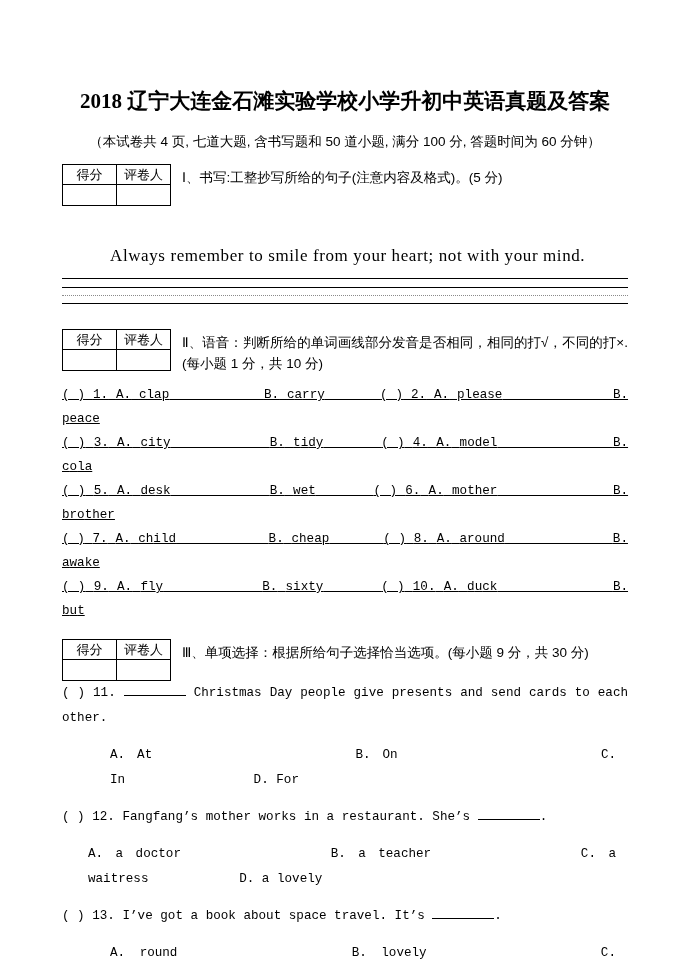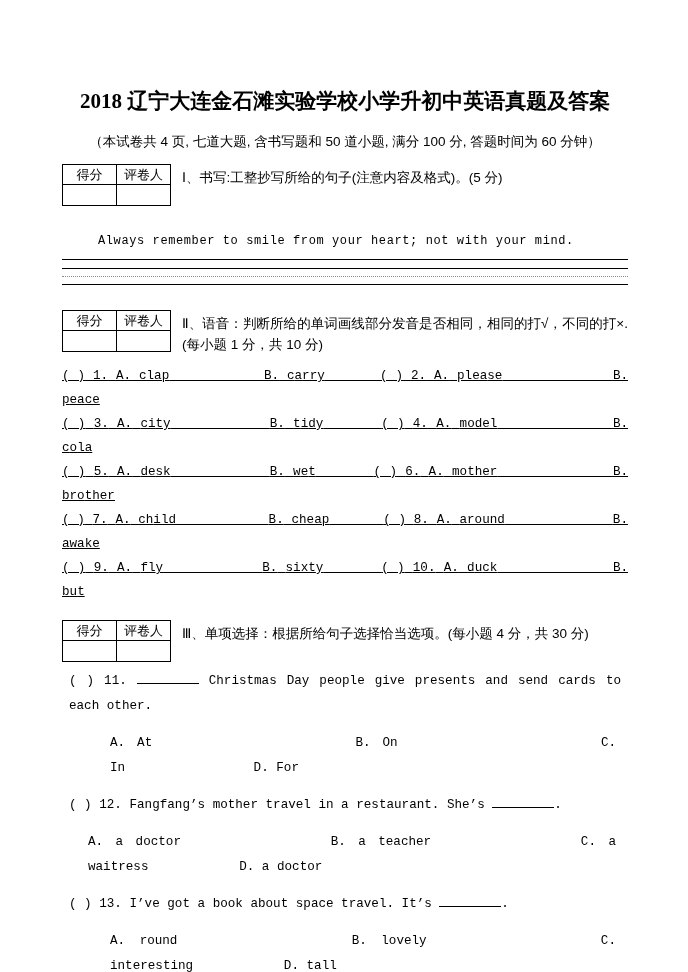--- a/index.html
+++ b/index.html
@@ -77,24 +77,24 @@
     flex: 1 1 auto;
     font-size: 13.5px;
     line-height: 21px;
     font-family: "Liberation Sans", sans-serif;
     padding-top: 3px;
     text-align: justify;
   }
 
   
   .handwrite-sentence {
-    font-family: Liberation Mono, monospace;
-    font-size: 12px;
+    font-family: Liberation Serif, serif;
+    font-size: 17px;
     letter-spacing: 0.6px;
-    margin: 0;
+    margin: 12px;
     padding-top: 28px;
     padding-left: 36px;
   }
   .four-lines {
     margin-top: 11px;
     width: 566px;
   }
   .fl-group { width: 100%; }
   .fl-solid {
     border-top: 1.6px solid #000000;
@@ -123,21 +123,21 @@
     text-decoration: underline;
   }
   u.ul { text-decoration: underline; }
 
   .mc-list {
     margin: 0;
     font-family: "Liberation Mono", monospace;
     font-size: 12.6px;
     line-height: 25px;
   }
-  .mc-stem { margin: 7px; text-align: justify; }
+  .mc-stem { margin: 0; text-align: justify; }
   .mc-opts { margin: 12px; text-align: justify; }
   .blankline {
     display: inline-block;
     border-bottom: 1.3px solid #000;
     vertical-align: baseline;
   }
   .bl-long { width: 62px; }
 
   .indent-a { padding-left: 36px; }
   .indent-b { padding-left: 14px; }
@@ -211,26 +211,26 @@
             <tr>
           <td>得分</td>
           <td>评卷人</td>
         </tr>
         <tr>
           <td class="blank"></td>
           <td class="blank"></td>
         </tr>
       </tbody>
         </table>
-      <div class="sec-heading">Ⅲ、单项选择：根据所给句子选择恰当选项。(每小题 4 分，共 30 分)</div>
+      <div class="sec-heading">Ⅲ、单项选择：根据所给句子选择恰当选项。(每小题 9 分，共 30 分)</div>
     </div>
 
     <div class="mc-list" id="choice-list">
         <p class="mc-stem"><span>(    )</span> <span>11.</span> <span></span><span class="blankline bl-long"></span><span> Christmas Day people give presents and send cards to each other.</span></p>
         <p class="mc-opts indent-a"><span>A. At</span>&nbsp;&nbsp;&nbsp;&nbsp;&nbsp;&nbsp;&nbsp;&nbsp;&nbsp;&nbsp;&nbsp;&nbsp;&nbsp;&nbsp;&nbsp;&nbsp;&nbsp;<span>B. On</span>&nbsp;&nbsp;&nbsp;&nbsp;&nbsp;&nbsp;&nbsp;&nbsp;&nbsp;&nbsp;&nbsp;&nbsp;&nbsp;&nbsp;&nbsp;&nbsp;&nbsp;<span>C. In</span>&nbsp;&nbsp;&nbsp;&nbsp;&nbsp;&nbsp;&nbsp;&nbsp;&nbsp;&nbsp;&nbsp;&nbsp;&nbsp;&nbsp;&nbsp;&nbsp;&nbsp;<span>D. For</span></p>
-        <p class="mc-stem"><span>(    )</span> <span>12.</span> <span>Fangfang’s mother travel in a restaurant. She’s </span><span class="blankline bl-long"></span><span>.</span></p>
-        <p class="mc-opts indent-b"><span>A. a doctor</span>&nbsp;&nbsp;&nbsp;&nbsp;&nbsp;&nbsp;&nbsp;&nbsp;&nbsp;&nbsp;&nbsp;&nbsp;<span>B. a teacher</span>&nbsp;&nbsp;&nbsp;&nbsp;&nbsp;&nbsp;&nbsp;&nbsp;&nbsp;&nbsp;&nbsp;&nbsp;<span>C. a waitress</span>&nbsp;&nbsp;&nbsp;&nbsp;&nbsp;&nbsp;&nbsp;&nbsp;&nbsp;&nbsp;&nbsp;&nbsp;<span>D. a doctor</span></p>
+        <p class="mc-stem"><span>(    )</span> <span>12.</span> <span>Fangfang’s mother works in a restaurant. She’s </span><span class="blankline bl-long"></span><span>.</span></p>
+        <p class="mc-opts indent-b"><span>A. a doctor</span>&nbsp;&nbsp;&nbsp;&nbsp;&nbsp;&nbsp;&nbsp;&nbsp;&nbsp;&nbsp;&nbsp;&nbsp;<span>B. a teacher</span>&nbsp;&nbsp;&nbsp;&nbsp;&nbsp;&nbsp;&nbsp;&nbsp;&nbsp;&nbsp;&nbsp;&nbsp;<span>C. a waitress</span>&nbsp;&nbsp;&nbsp;&nbsp;&nbsp;&nbsp;&nbsp;&nbsp;&nbsp;&nbsp;&nbsp;&nbsp;<span>D. a lovely</span></p>
         <p class="mc-stem"><span>(    )</span> <span>13.</span> <span>I’ve got a book about space travel. It’s </span><span class="blankline bl-long"></span><span>.</span></p>
         <p class="mc-opts indent-a"><span>A. round</span>&nbsp;&nbsp;&nbsp;&nbsp;&nbsp;&nbsp;&nbsp;&nbsp;&nbsp;&nbsp;&nbsp;&nbsp;<span>B. lovely</span>&nbsp;&nbsp;&nbsp;&nbsp;&nbsp;&nbsp;&nbsp;&nbsp;&nbsp;&nbsp;&nbsp;&nbsp;<span>C. interesting</span>&nbsp;&nbsp;&nbsp;&nbsp;&nbsp;&nbsp;&nbsp;&nbsp;&nbsp;&nbsp;&nbsp;&nbsp;<span>D. tall</span></p>
       </div>
 
   </div>
 </div>
 
 </body></html>

